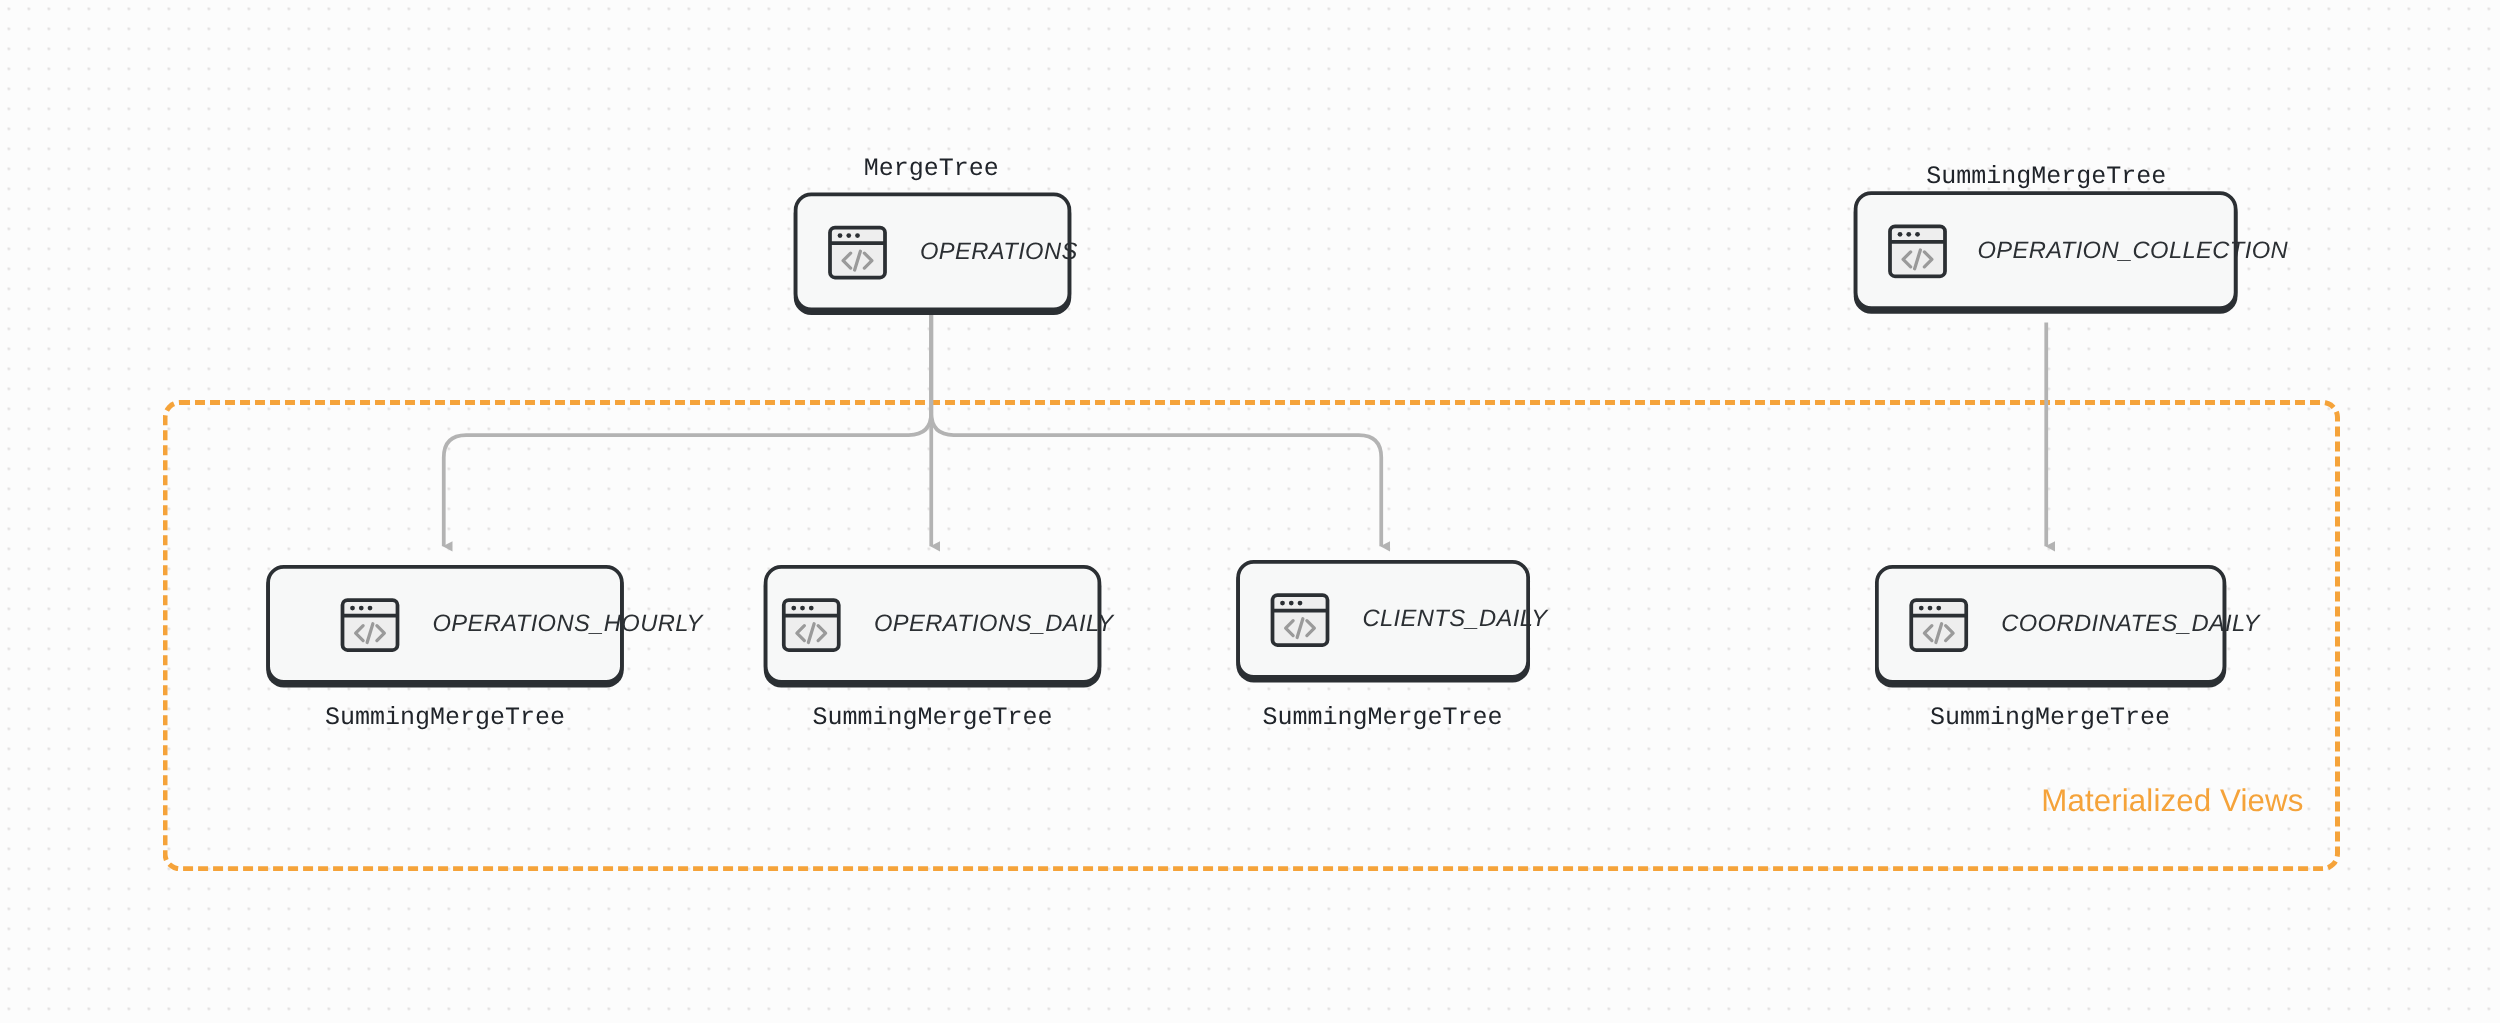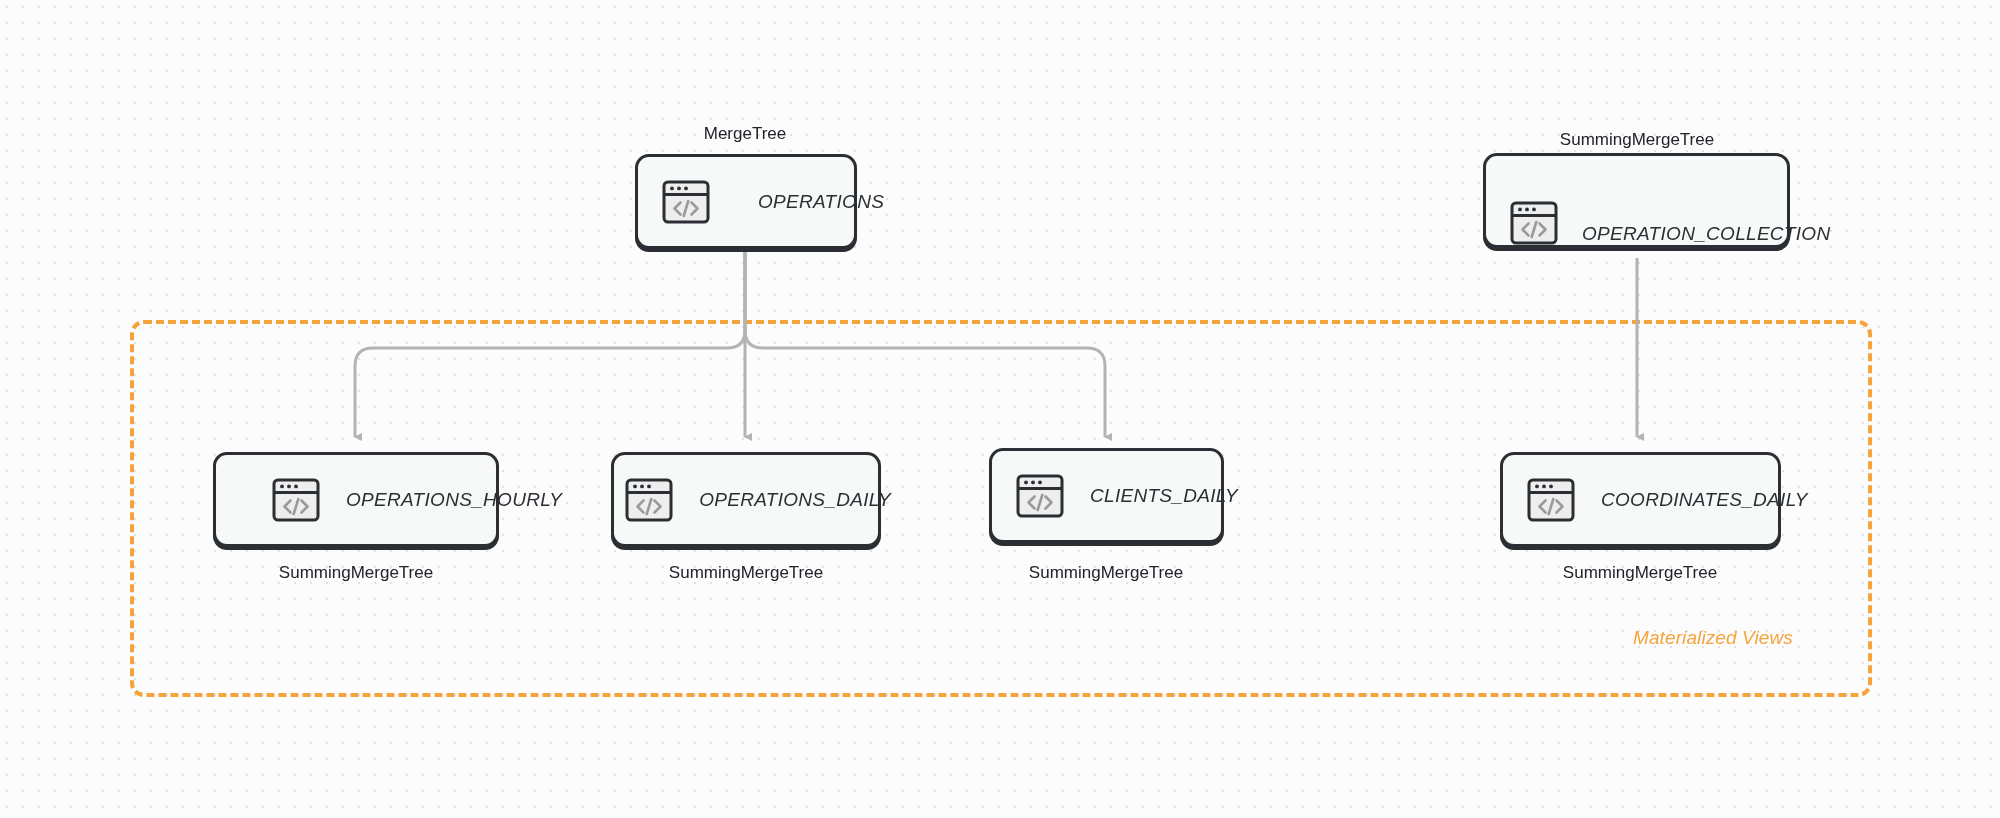--- a/index.html
+++ b/index.html
@@ -41,25 +41,24 @@
   .mv-group {
     position: absolute;
     border: 4px dashed #f5a33a;
     border-radius: 14px;
     z-index: 0;
   }
 
   .mv-group-label {
     position: absolute;
     color: #f5a33a;
-    font-size: 19px;
+    font-size: 25px;
     letter-spacing: 0.1px;
     white-space: nowrap;
     z-index: 3;
-    font-style: italic;
   }
 
   
   .node {
     position: absolute;
     background: #f7f8f8;
     border: 3px solid #2b2f33;
     border-radius: 14px;
     box-shadow: 0 3px 0 0 #2b2f33;
     display: flex;
@@ -83,25 +82,26 @@
     white-space: nowrap;
     margin-left: 26px;
     font-family: "Liberation Sans", sans-serif;
   }
 
   .node.wide .node-title { margin-left: 24px; }
 
   
   .engine-label {
     position: absolute;
-    font-size: 17px;
+    font-size: 20px;
     color: #20242a;
     white-space: nowrap;
     text-align: center;
     z-index: 2;
+    font-family: Liberation Mono, monospace;
   }
 </style>
 </head>
 <body>
 
 <div id="canvas">
 
   <div class="mv-group" style="left:130px; top:320px; width:1742px; height:377px;"></div>
 
   <div class="mv-group-label" style="left:1633px; top:627px;">Materialized Views</div>
@@ -117,37 +117,37 @@
 
     <path d="M 745,252 L 745,330 Q 745,348 727,348 L 373,348 Q 355,348 355,366 L 355,437" fill="none" stroke="#b3b3b3" stroke-width="3" marker-end="url(#arrowhead)"></path>
 
     <path d="M 745,252 L 745,330 Q 745,348 763,348 L 1087,348 Q 1105,348 1105,366 L 1105,437" fill="none" stroke="#b3b3b3" stroke-width="3" marker-end="url(#arrowhead)"></path>
 
     <path d="M 1637,258 L 1637,437" fill="none" stroke="#b3b3b3" stroke-width="3" marker-end="url(#arrowhead)"></path>
   </svg>
 
   <div class="engine-label" style="left:645px; top:124px; width:200px;">MergeTree</div>
 
-  <div class="node" style="left:635px; top:154px; width:222px; height:95px;gap:22px;">
+  <div class="node" style="left:635px; top:154px; width:222px; height:95px;">
     <svg class="node-icon" viewBox="0 0 48 44">
       <rect x="2" y="2" width="44" height="40" rx="4" fill="#eeeeee" stroke="#2b2f33" stroke-width="3"></rect>
       <line x1="2" y1="14.5" x2="46" y2="14.5" stroke="#2b2f33" stroke-width="3"></line>
       <circle cx="10" cy="8.4" r="1.9" fill="#2b2f33"></circle>
       <circle cx="17" cy="8.4" r="1.9" fill="#2b2f33"></circle>
       <circle cx="24" cy="8.4" r="1.9" fill="#2b2f33"></circle>
       <path d="M18.5 22.5 L12.5 28.5 L18.5 34.5" fill="none" stroke="#9a9a9a" stroke-width="2.6" stroke-linecap="round" stroke-linejoin="round"></path>
       <path d="M29.5 22.5 L35.5 28.5 L29.5 34.5" fill="none" stroke="#9a9a9a" stroke-width="2.6" stroke-linecap="round" stroke-linejoin="round"></path>
       <line x1="26.3" y1="21" x2="21.7" y2="36" stroke="#9a9a9a" stroke-width="2.6" stroke-linecap="round"></line>
     </svg>
     <span class="node-title">OPERATIONS</span>
   </div>
 
   <div class="engine-label" style="left:1537px; top:130px; width:200px;">SummingMergeTree</div>
 
-  <div class="node wide" style="left:1483px; top:153px; width:307px; height:95px;align-items:flex-end;">
+  <div class="node wide" style="left:1483px; top:153px; width:307px; height:95px;">
     <svg class="node-icon" viewBox="0 0 48 44">
       <rect x="2" y="2" width="44" height="40" rx="4" fill="#eeeeee" stroke="#2b2f33" stroke-width="3"></rect>
       <line x1="2" y1="14.5" x2="46" y2="14.5" stroke="#2b2f33" stroke-width="3"></line>
       <circle cx="10" cy="8.4" r="1.9" fill="#2b2f33"></circle>
       <circle cx="17" cy="8.4" r="1.9" fill="#2b2f33"></circle>
       <circle cx="24" cy="8.4" r="1.9" fill="#2b2f33"></circle>
       <path d="M18.5 22.5 L12.5 28.5 L18.5 34.5" fill="none" stroke="#9a9a9a" stroke-width="2.6" stroke-linecap="round" stroke-linejoin="round"></path>
       <path d="M29.5 22.5 L35.5 28.5 L29.5 34.5" fill="none" stroke="#9a9a9a" stroke-width="2.6" stroke-linecap="round" stroke-linejoin="round"></path>
       <line x1="26.3" y1="21" x2="21.7" y2="36" stroke="#9a9a9a" stroke-width="2.6" stroke-linecap="round"></line>
     </svg>

